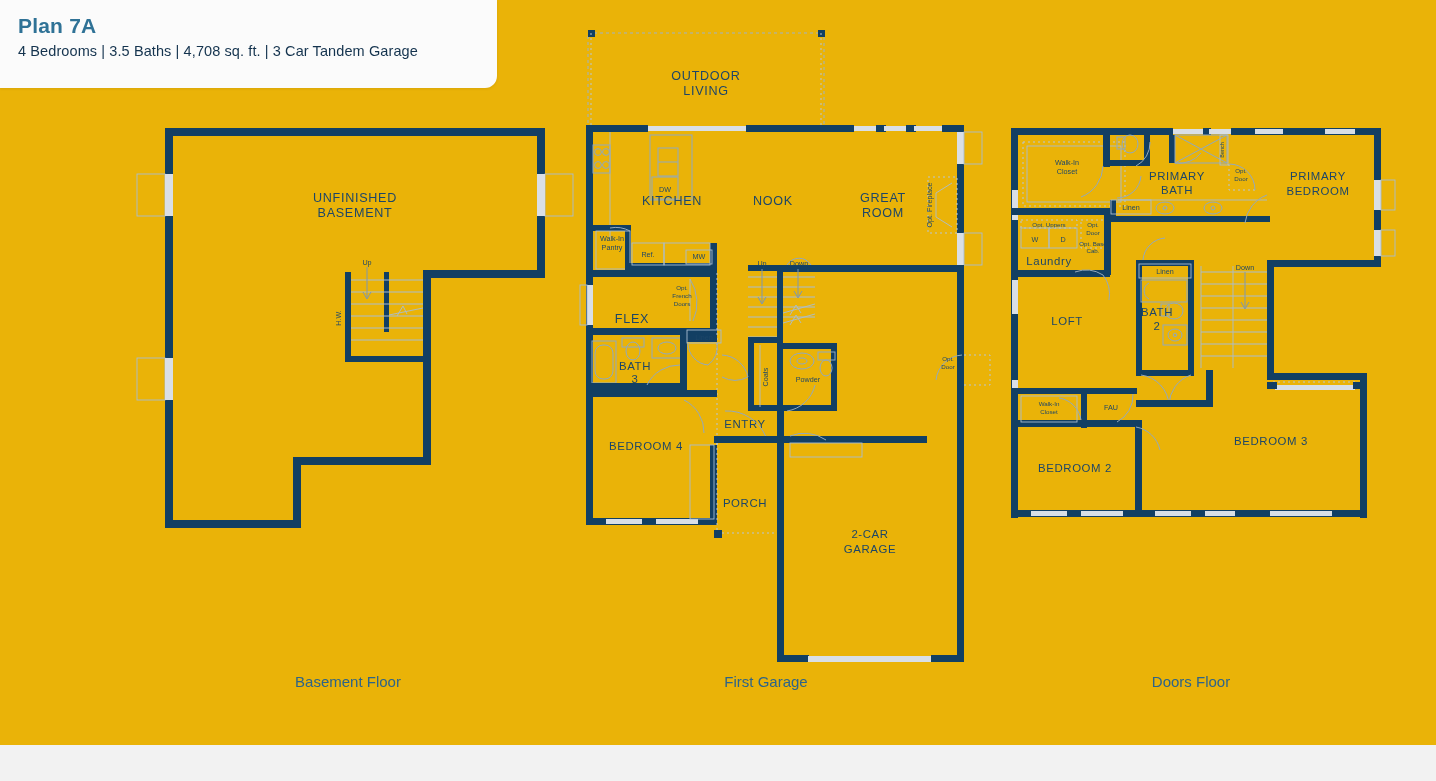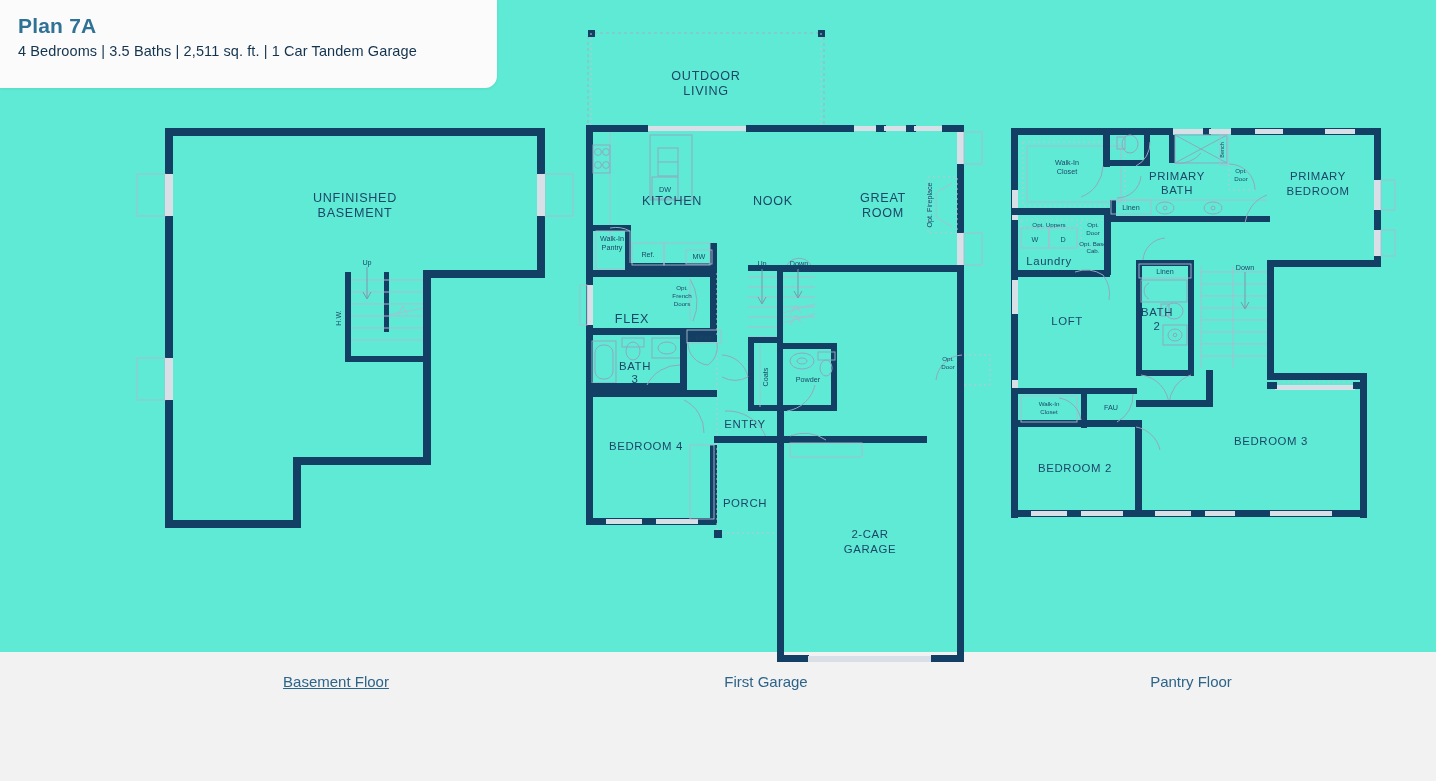--- a/index.html
+++ b/index.html
@@ -7,22 +7,22 @@
   html, body {
     margin: 0; padding: 0;
     width: 1436px; height: 781px;
     background: #f2f2f2;
     font-family: "Liberation Sans", sans-serif;
     overflow: hidden;
   }
   #stage {
     position: relative;
     width: 1436px;
-    height: 652px;
-    background: #5eead4;
+    height: 745px;
+    background: #eab308;
   }
 
   
   #plan-card {
     position: absolute;
     left: 0; top: 0;
     width: 497px; height: 88px;
     background: #fbfbfb;
     border-bottom-right-radius: 12px;
     box-shadow: 0 1px 3px rgba(0,0,0,0.08);
@@ -71,21 +71,21 @@
   .sm5  { font-size: 6.2px; text-anchor: middle; fill:#1d4668; }
   .sm4  { font-size: 5.4px; text-anchor: middle; fill:#1d4668; }
 </style>
 </head>
 <body>
 
 <div id="stage">
 
   <div id="plan-card">
     <div id="plan-title">Plan 7A</div>
-    <div id="plan-subtitle">4 Bedrooms | 3.5 Baths | 2,511 sq. ft. | 1 Car Tandem Garage</div>
+    <div id="plan-subtitle">4 Bedrooms | 3.5 Baths | 4,708 sq. ft. | 3 Car Tandem Garage</div>
   </div>
 
   <svg class="plan-svg" style="left:135px; top:120px;" width="445" height="420" viewBox="0 0 445 420">
 
     <g>
       <rect class="w" x="30" y="8" width="380" height="8"></rect>
       <rect class="w" x="30" y="8" width="8" height="400"></rect>
       <rect class="w" x="402" y="8" width="8" height="150"></rect>
       <rect class="w" x="288" y="150" width="122" height="8"></rect>
       <rect class="w" x="288" y="150" width="8" height="195"></rect>
@@ -119,21 +119,21 @@
       <path class="fx2" d="M254 195 L288 188 M262 196 L268 186 L272 194"></path>
     </g>
 
     <text class="sm" x="232" y="145">Up</text>
     <text class="sm" x="206" y="198" transform="rotate(-90 206 198)">H.W.</text>
 
     <text class="rm" x="220" y="82">UNFINISHED</text>
     <text class="rm" x="220" y="97">BASEMENT</text>
   </svg>
 
-  <div class="floor-caption" style="left:236px; top:673px; width:200px;text-decoration:underline;">Basement Floor</div>
+  <div class="floor-caption" style="left:248px; top:673px; width:200px;">Basement Floor</div>
 
   <svg class="plan-svg" style="left:580px; top:25px;" width="420" height="650" viewBox="0 0 420 650">
 
     <g>
       <rect class="dash" x="8" y="8" width="236" height="97"></rect>
       <rect class="w" x="8" y="5" width="7" height="7"></rect>
       <rect class="w" x="238" y="5" width="7" height="7"></rect>
       <line class="dash2" x1="11" y1="8" x2="11" y2="105"></line>
       <line class="dash2" x1="241" y1="8" x2="241" y2="105"></line>
       <text class="rm" x="126" y="55">OUTDOOR</text>
@@ -497,15 +497,15 @@
       <path class="swing" d="M128 274 A30 30 0 0 1 112 302"></path>
       <path class="swing" d="M131 307 A30 30 0 0 1 155 330"></path>
     </g>
 
     <rect class="w" x="131" y="280" width="76" height="7"></rect>
     <rect class="w" x="201" y="250" width="7" height="37"></rect>
     <text class="rm-s" x="70" y="352">BEDROOM 2</text>
     <text class="rm-s" x="266" y="325">BEDROOM 3</text>
   </svg>
 
-  <div class="floor-caption" style="left:1091px; top:673px; width:200px;">Pantry Floor</div>
+  <div class="floor-caption" style="left:1091px; top:673px; width:200px;">Doors Floor</div>
 
 </div>
 
 </body></html>

